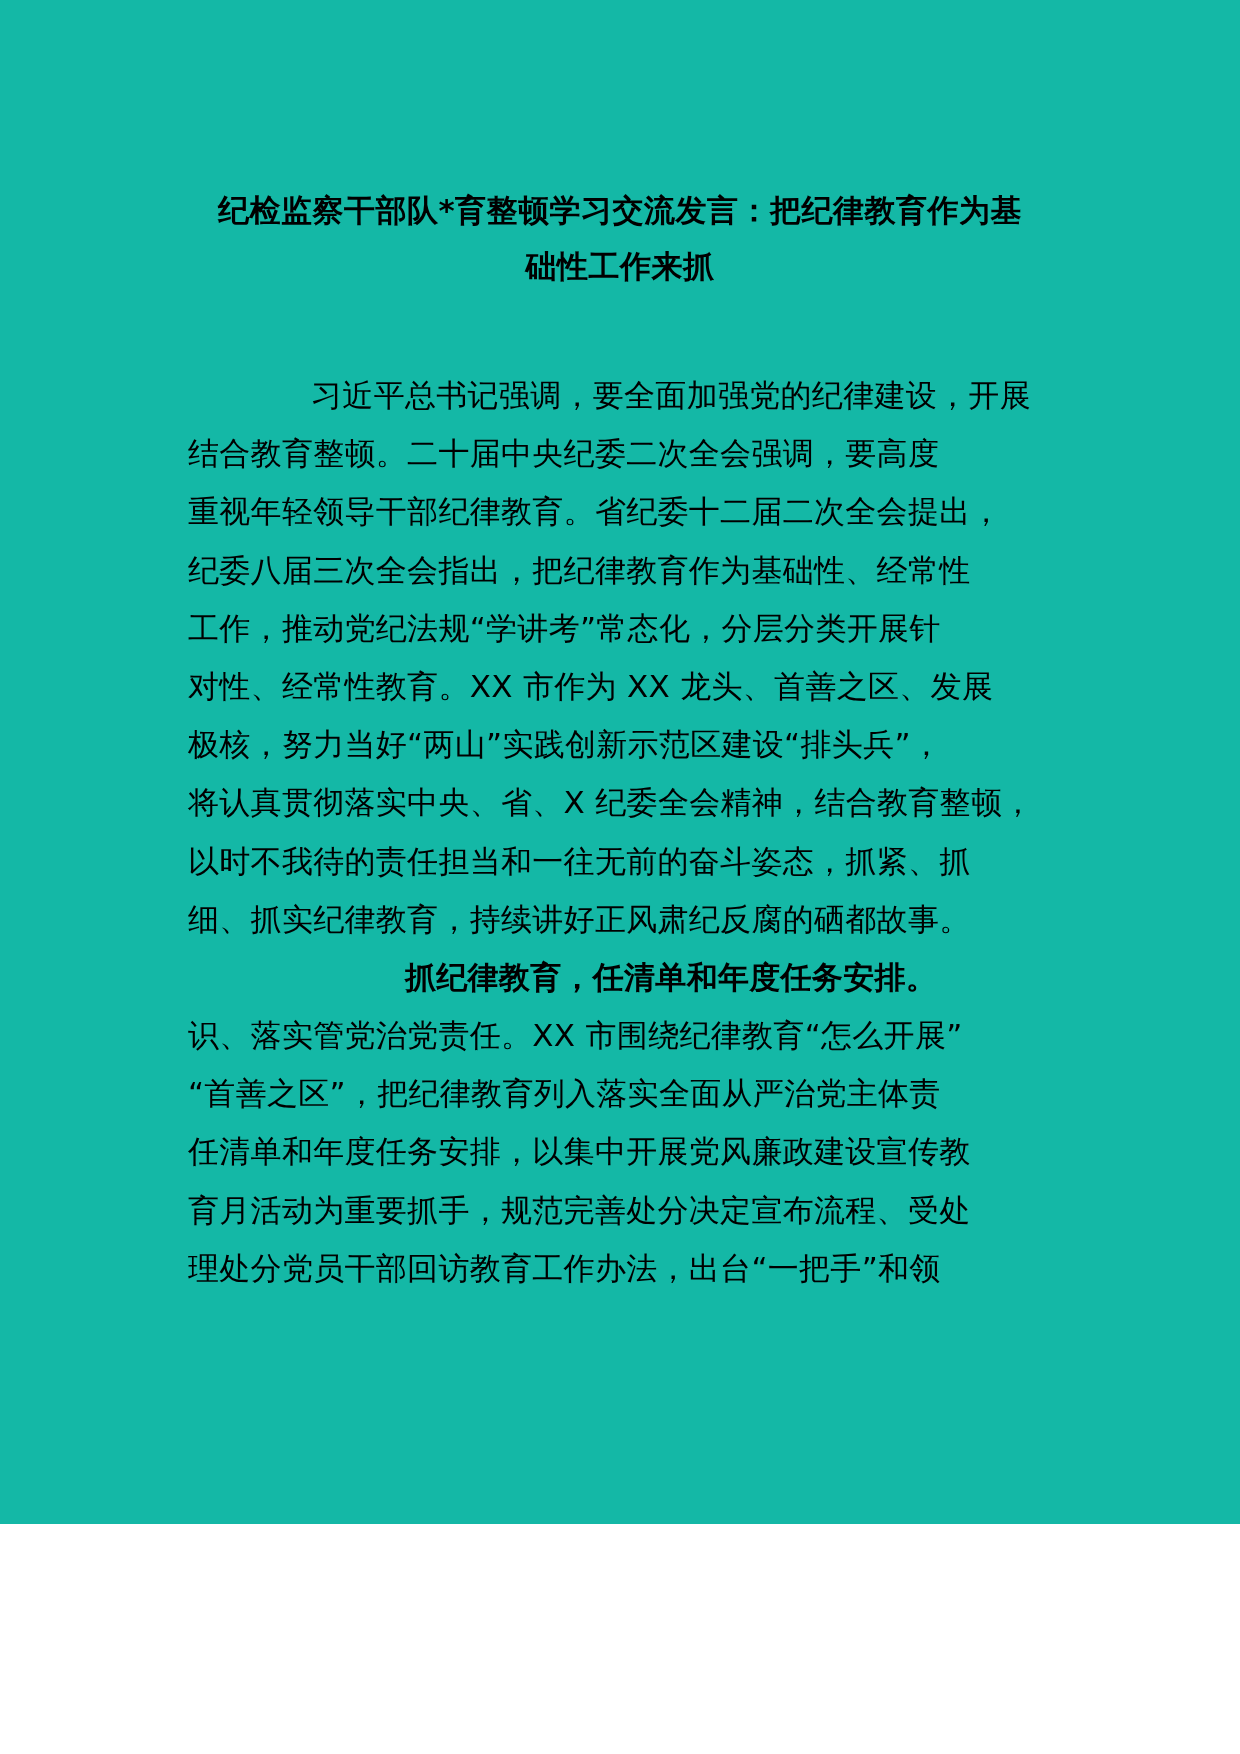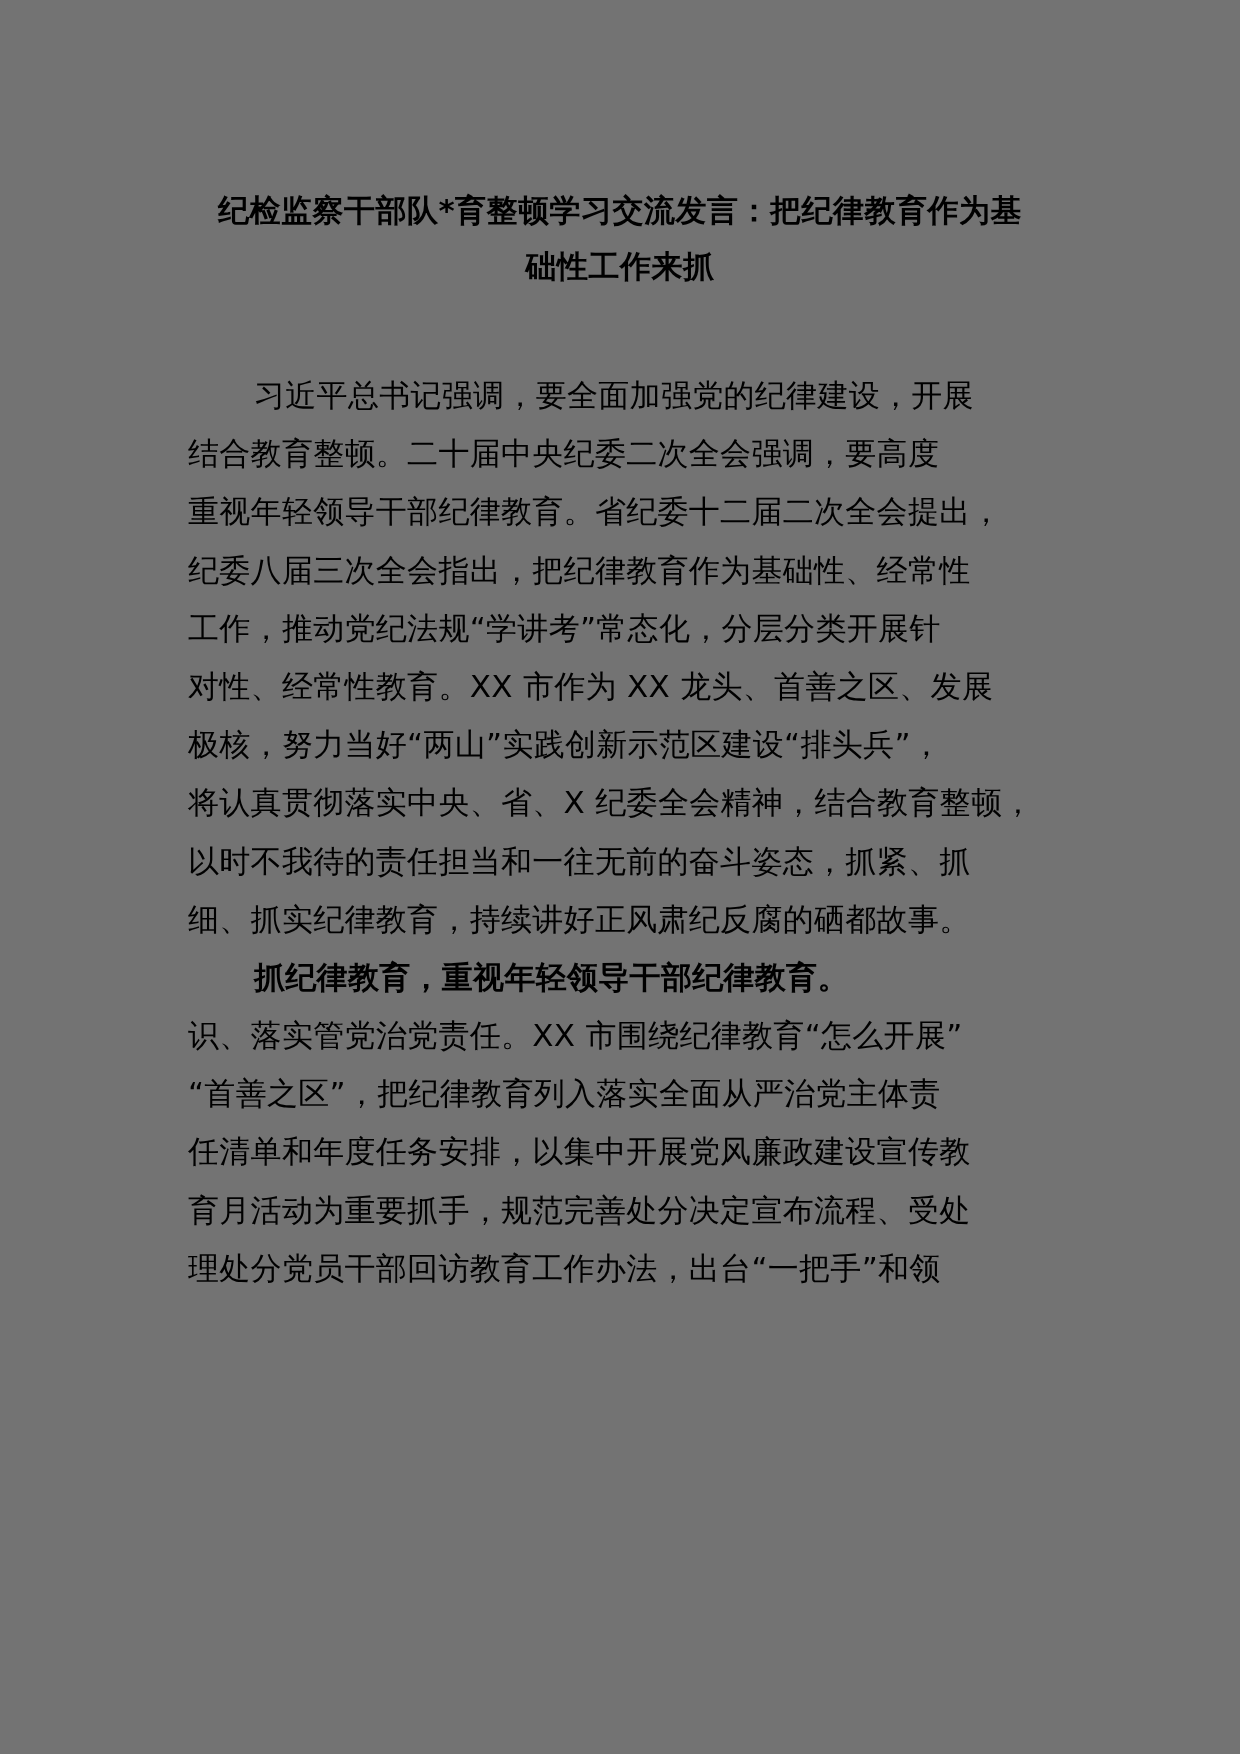--- a/index.html
+++ b/index.html
@@ -13,22 +13,22 @@
       position: relative;
       overflow: hidden;
       font-family: "DejaVu Sans", "Liberation Sans", sans-serif;
       color: #000000;
     }
     .page {
       position: absolute;
       left: 0;
       top: 0;
       width: 1240px;
-      height: 1754px;
-      background: #737373;
+      height: 1524px;
+      background: #14b8a6;
     }
     .title {
       position: absolute;
       left: 150px;
       width: 940px;
       top: 182px;
       text-align: center;
       font-weight: bold;
       font-size: 31px;
       line-height: 56px;
@@ -47,20 +47,21 @@
     .line {
       display: block;
       height: 58.2px;
       line-height: 58.2px;
       font-size: 31px;
       white-space: nowrap;
       letter-spacing: 0.3px;
     }
     .line.indent {
       padding-left: 66px;
+      text-align: center;
     }
     .line.bold {
       font-weight: bold;
     }
   </style>
 </head>
 <body>
 
 <div class="page">
 
@@ -78,21 +79,21 @@
       <span class="line">纪委八届三次全会指出，把纪律教育作为基础性、经常性</span>
       <span class="line">工作，推动党纪法规“学讲考”常态化，分层分类开展针</span>
       <span class="line">对性、经常性教育。XX 市作为 XX 龙头、首善之区、发展</span>
       <span class="line">极核，努力当好“两山”实践创新示范区建设“排头兵”，</span>
       <span class="line">将认真贯彻落实中央、省、X 纪委全会精神，结合教育整顿，</span>
       <span class="line">以时不我待的责任担当和一往无前的奋斗姿态，抓紧、抓</span>
       <span class="line">细、抓实纪律教育，持续讲好正风肃纪反腐的硒都故事。</span>
     </div>
 
     <div>
-      <span class="line indent bold">抓纪律教育，重视年轻领导干部纪律教育。</span>
+      <span class="line indent bold">抓纪律教育，任清单和年度任务安排。</span>
     </div>
 
     <div>
       <span class="line">识、落实管党治党责任。XX 市围绕纪律教育“怎么开展”</span>
       <span class="line">“首善之区”，把纪律教育列入落实全面从严治党主体责</span>
       <span class="line">任清单和年度任务安排，以集中开展党风廉政建设宣传教</span>
       <span class="line">育月活动为重要抓手，规范完善处分决定宣布流程、受处</span>
       <span class="line">理处分党员干部回访教育工作办法，出台“一把手”和领</span>
     </div>
 

